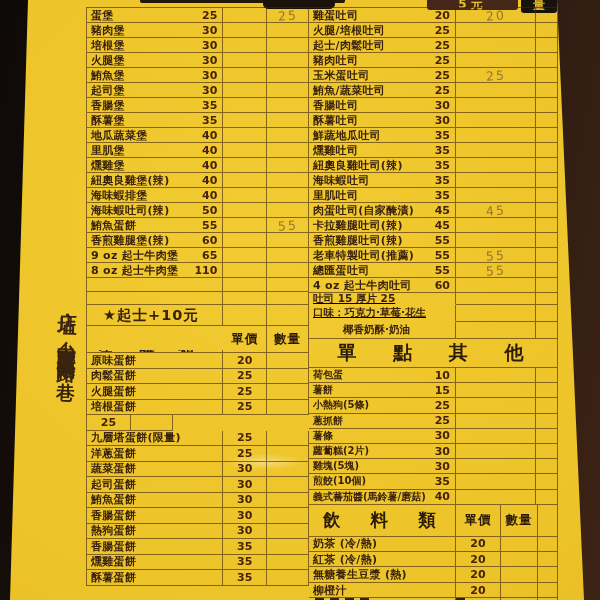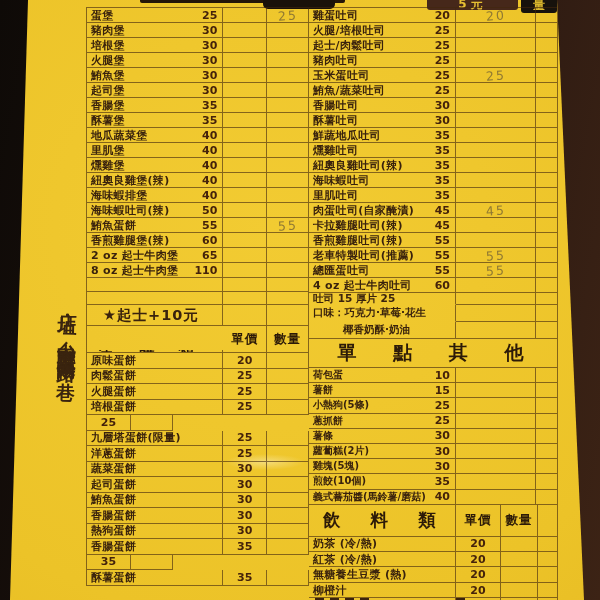--- a/index.html
+++ b/index.html
@@ -46,21 +46,21 @@
   .hdr .c{font-weight:700;color:#2c1a08;}
   #pancake-header{height:27px}
   #pancake-header .t{font-size:16px;letter-spacing:9px;padding-left:12px;margin-top:24px;}
   .hsm{font-size:12.5px;letter-spacing:1px;justify-content:center;}
   #single-header{height:29px}
   #single-header .c{font-size:19px;letter-spacing:15px;justify-content:center;padding-left:10px;}
   #drink-header{height:32px}
   #drink-header .t{font-size:17.5px;letter-spacing:12px;padding-left:14px;}
   
   .note-row .c{border-bottom:1px solid var(--line);}
-  .note-row .nb{border-bottom:1px solid transparent;}
+  .note-row .nb{border-bottom:1px solid transparent;text-decoration:underline;}
   .note-txt{font-size:10.5px;font-weight:700;color:var(--ink);padding-left:4px;}
   #note-r1{height:12px}#note-r2{height:17px}#note-r3{height:17px}
   #note-r3 .note-txt{padding-left:34px;}
   
   #cut-row{height:3px}
   #cut-row .c{border-bottom:none;align-items:flex-start;}
   .cutg{display:inline-block;width:9px;height:3px;background:#3a230e;margin-left:6px;}
   
   #address{position:absolute;left:48px;top:297px;height:303px;width:34px;
     writing-mode:vertical-rl;text-orientation:upright;font-size:19px;font-weight:700;
@@ -221,21 +221,21 @@
           <div class="row">
             <div class="c w136">
               <span class="nm">香煎雞腿堡(辣)</span>
               <span class="pr-in">60</span>
             </div>
             <div class="c w44 pc"></div>
             <div class="c w42 qc"></div>
           </div>
           <div class="row">
             <div class="c w136">
-              <span class="nm">2 oz 起士牛肉堡</span>
+              <span class="nm">9 oz 起士牛肉堡</span>
               <span class="pr-in">65</span>
             </div>
             <div class="c w44 pc"></div>
             <div class="c w42 qc"></div>
           </div>
           <div class="row">
             <div class="c w136">
               <span class="nm">8 oz 起士牛肉堡</span>
               <span class="pr-in">110</span>
             </div>
@@ -374,20 +374,23 @@
           <div class="row">
             <div class="c w136">
               <span class="nm">香腸蛋餅</span>
             </div>
             <div class="c w44 pc">
               <span>35</span>
             </div>
             <div class="c w42 qc"></div>
           </div>
           <div class="row">
+            <div class="c w136">
+              <span class="nm">燻雞蛋餅</span>
+            </div>
             <div class="c w44 pc">
               <span>35</span>
             </div>
             <div class="c w42 qc"></div>
           </div>
           <div class="row">
             <div class="c w136">
               <span class="nm">酥薯蛋餅</span>
             </div>
             <div class="c w44 pc">

